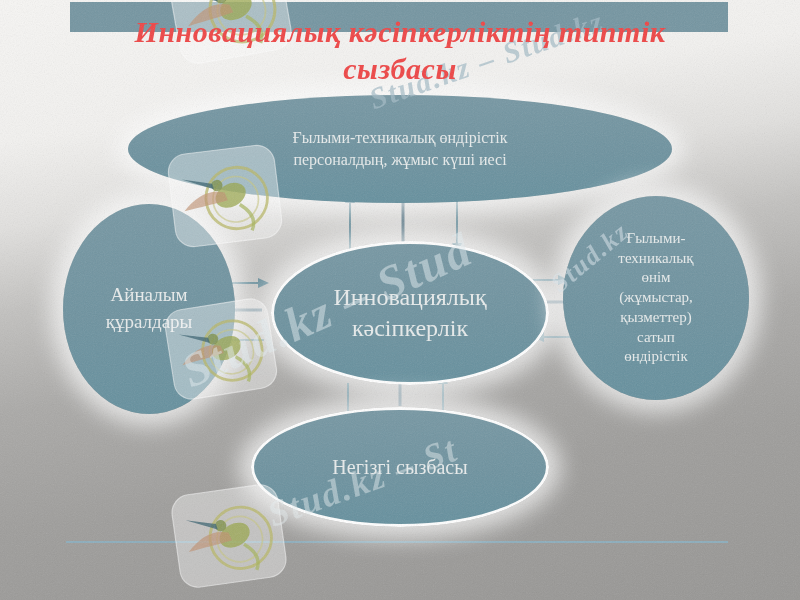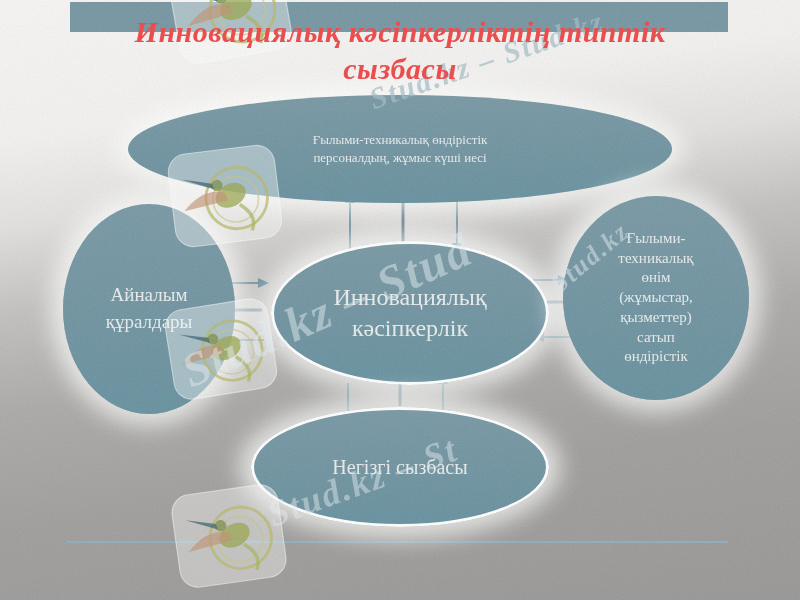--- a/index.html
+++ b/index.html
@@ -18,21 +18,21 @@
     letter-spacing:.5px;white-space:pre-line;font-style:italic;
   }
   
   .node{
     z-index:3;border-radius:50%;
     background:linear-gradient(180deg,#7697a3 0%,#6d929f 55%,#65909e 100%);
     box-shadow:0 0 22px 12px rgba(255,255,255,0.72);
     display:flex;align-items:center;justify-content:center;text-align:center;
     color:#e8ecec;white-space:pre-line;box-sizing:border-box;
   }
-  .node-top{left:128px;top:95px;width:544px;height:108px;font-size:13px;line-height:1.35;}
+  .node-top{left:128px;top:95px;width:544px;height:108px;font-size:16px;line-height:1.35;}
   .node-left{left:63px;top:204px;width:172px;height:210px;font-size:19px;line-height:1.4;}
   .node-center{left:271px;top:241px;width:278px;height:144px;font-size:24px;line-height:1.3;border:3px solid #ffffff;}
   .node-right{left:563px;top:196px;width:186px;height:204px;font-size:15px;line-height:1.32;}
   .node-bottom{left:251px;top:407px;width:298px;height:120px;font-size:20px;border:3px solid #ffffff;}
   
   .connectors{left:0;top:0;z-index:2;}
   
   .underline{left:66px;top:541px;width:662px;height:2px;background:#8ab0c2;opacity:.85;z-index:2;}
   
   .wm-text{

